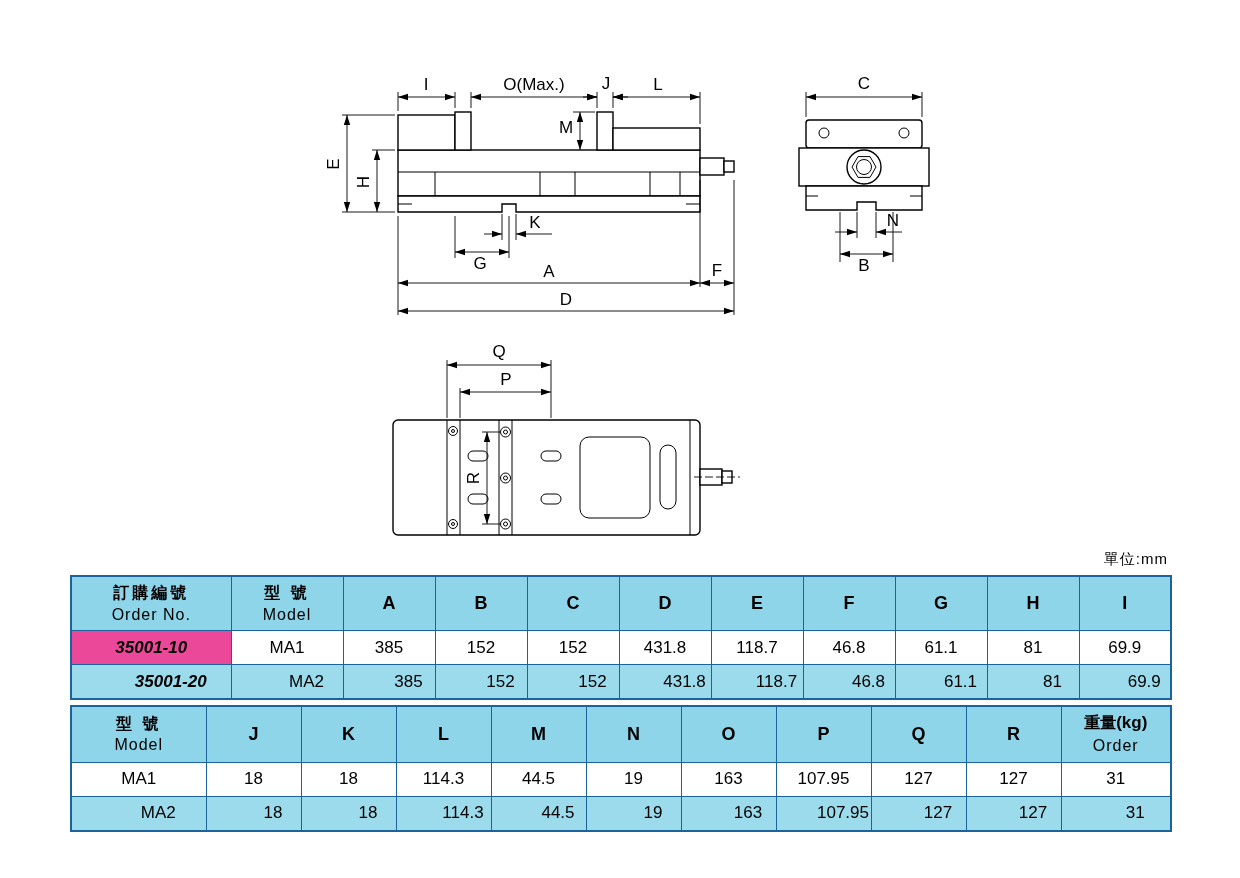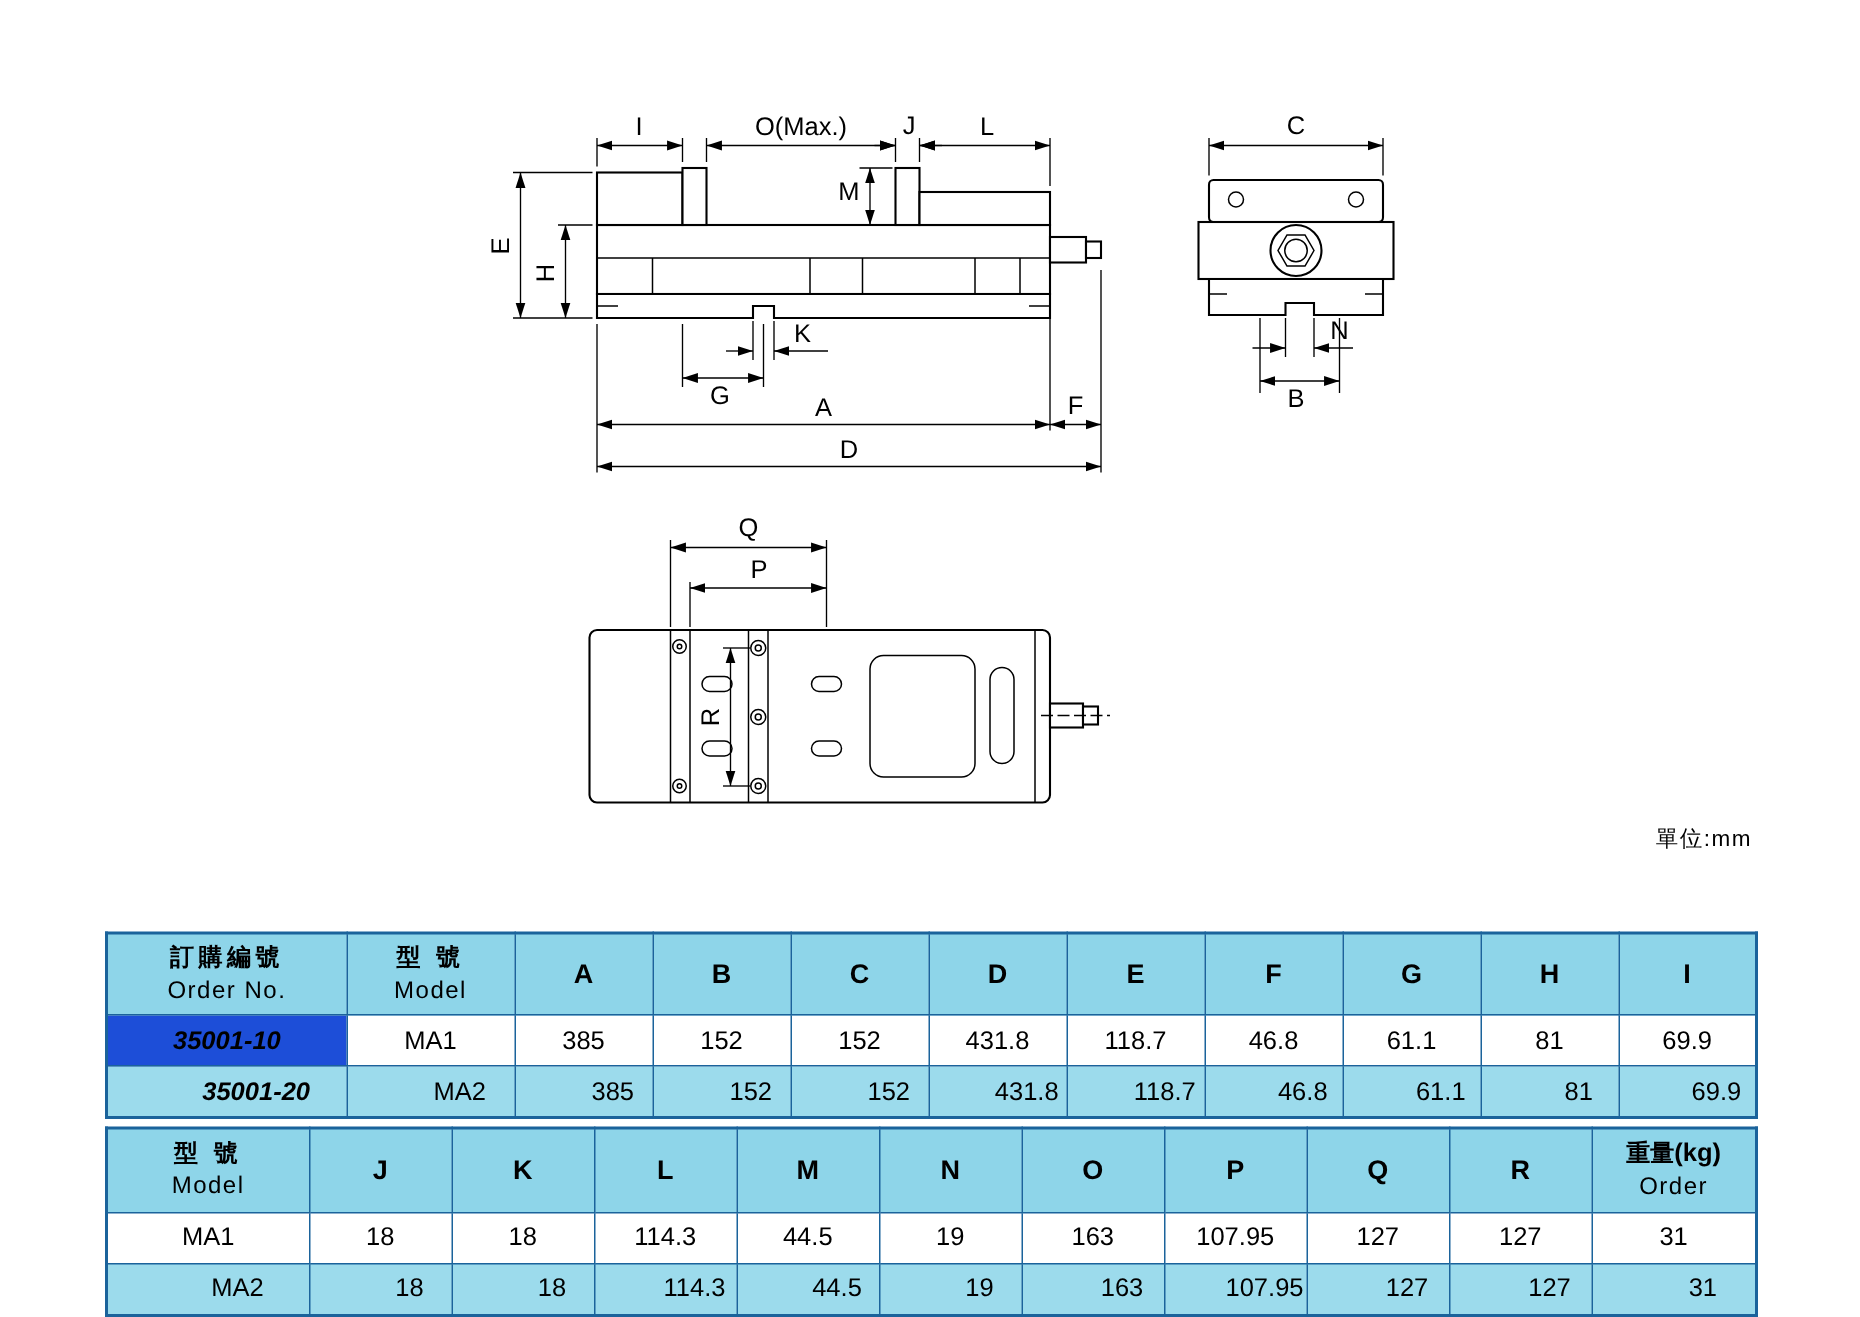--- a/index.html
+++ b/index.html
@@ -13,29 +13,29 @@
   .d{fill:none;stroke:#000;stroke-width:1;}
   .x{stroke:#000;stroke-width:0.9;}
   .dim{stroke:#000;stroke-width:0.9;fill:none;}
   text.lbl{font-family:"Liberation Sans",sans-serif;font-size:17px;fill:#000;text-anchor:middle;}
   
   .unit{position:absolute;top:550px;right:72px;font-size:15px;letter-spacing:1px;}
   
   .tblwrap{position:absolute;left:70px;}
   #tbl1wrap{top:575px;}
   #tbl2wrap{top:705px;}
-  table{border-collapse:collapse;table-layout:fixed;width:1100px;border:2.5px solid #1b639b;margin-top:46px;}
+  table{border-collapse:collapse;table-layout:fixed;width:1100px;border:2.5px solid #1b639b;}
   th,td{border:1.5px solid #1b639b;text-align:center;vertical-align:middle;}
   thead th{background:#8ed5e9;padding:5px 0;}
   .zh{font-size:16px;font-weight:bold;letter-spacing:3px;line-height:1.35;}
   .en{font-size:16px;font-weight:normal;letter-spacing:1px;line-height:1.35;}
   .kg{font-size:17px;font-weight:bold;letter-spacing:0;}
   th.letter{font-size:18px;font-weight:bold;}
   tbody td{height:31px;font-size:17px;}
-  td.order{background:#1d4ed8;font-weight:bold;font-style:italic;font-size:17px;}
+  td.order{background:#ec4899;font-weight:bold;font-style:italic;font-size:17px;}
   tr.cyan td{background:#9cdbec;padding-left:40px;}
 </style>
 </head>
 <body>
 
 <svg id="drawing" width="1240" height="560" viewBox="0 0 1240 560">
   <defs>
     <marker id="arr" markerWidth="11" markerHeight="8" refX="10.3" refY="4" orient="auto-start-reverse" markerUnits="userSpaceOnUse">
       <path d="M0,0.7 L10.3,4 L0,7.3 Z" fill="#000"></path>
     </marker>

